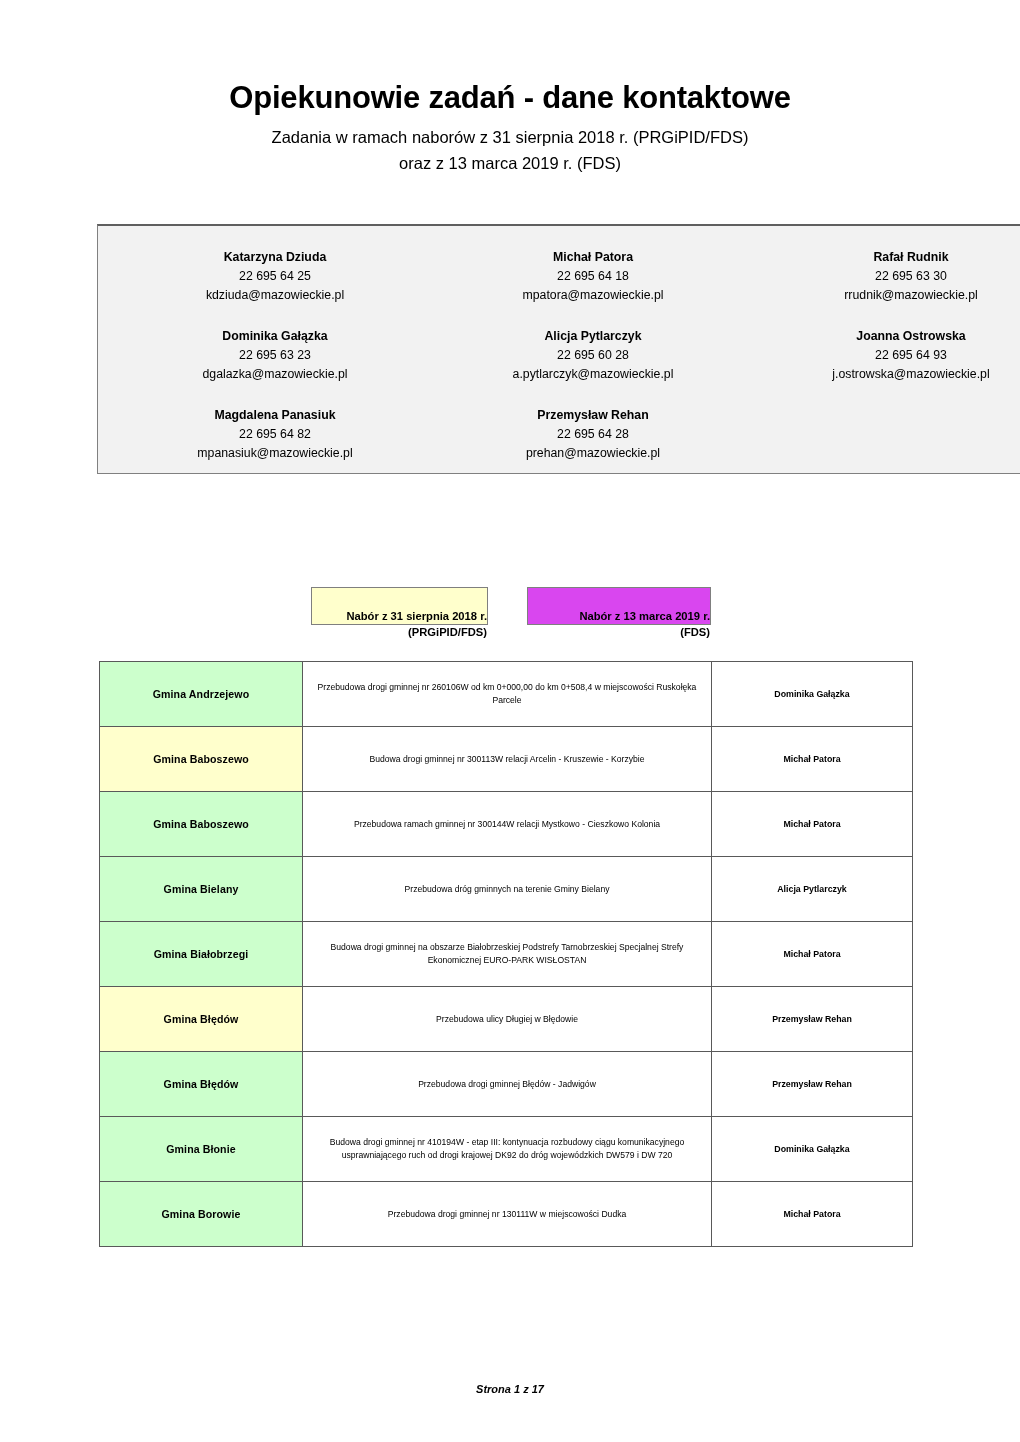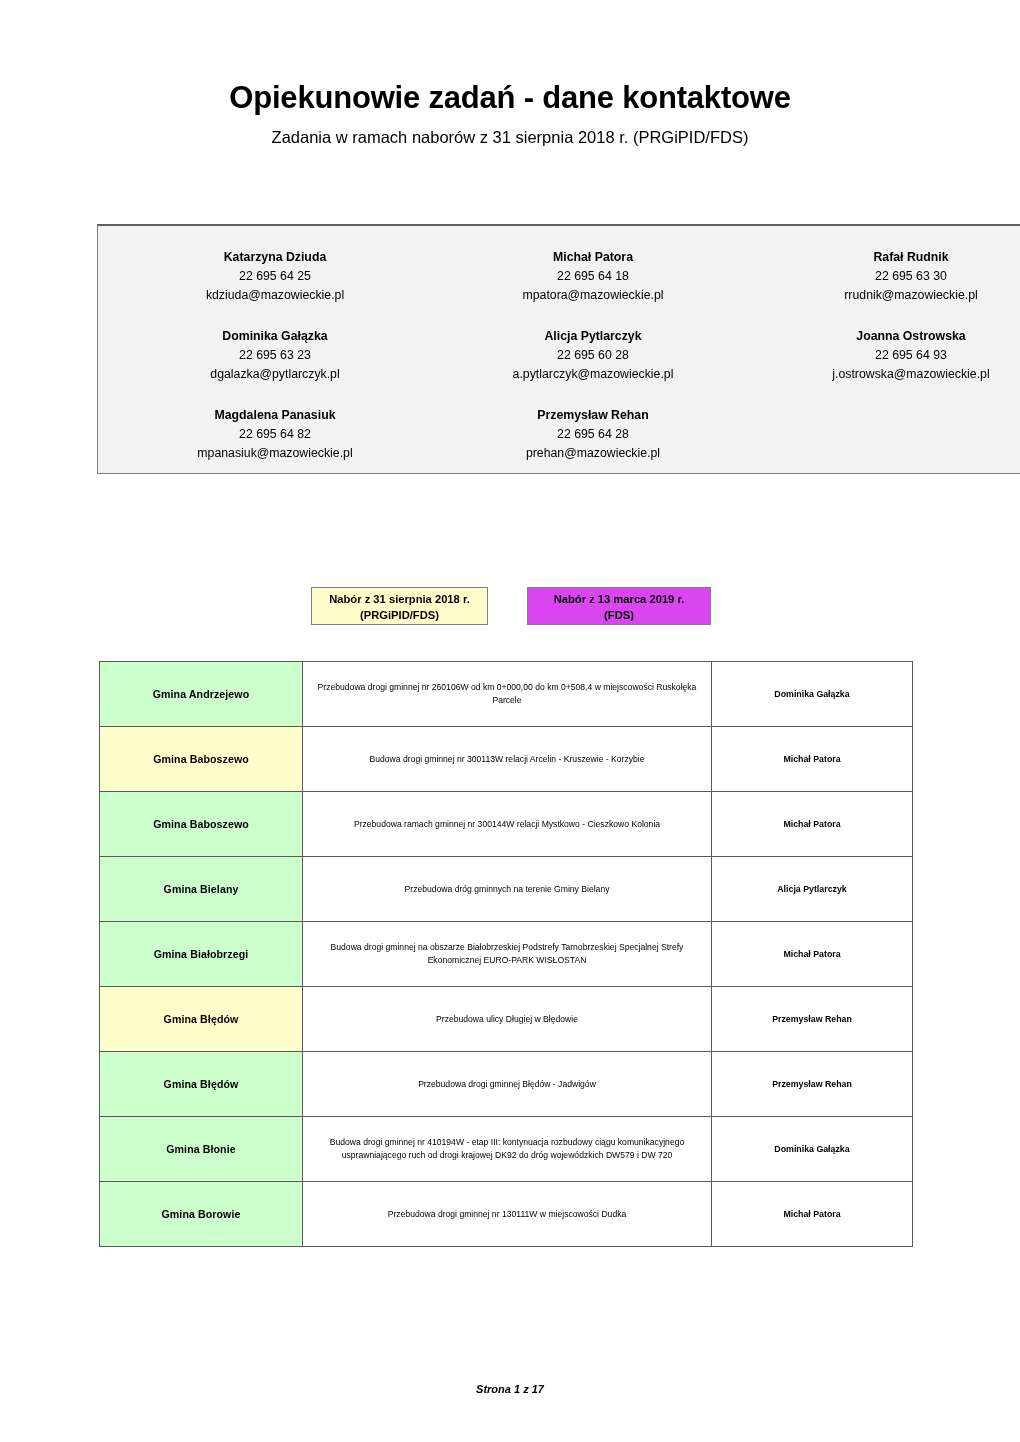--- a/index.html
+++ b/index.html
@@ -73,25 +73,25 @@
   .legend {
     position: absolute;
     left: 311px; top: 587px;
     width: 400px; height: 40px;
   }
   .legend-box {
     position: absolute;
     top: 0;
     height: 38px;
     border: 1px solid #7f7f7f;
-    text-align: center;
+    text-align: right;
     font-size: 11.2px;
     font-weight: bold;
     line-height: 16px;
-    padding-top: 3px;
+    padding-top: 20px;
   }
   .legend-box span { display: block; }
   .legend-box.b1 { left: 0px;   width: 177px; background: #ffffcc; }
   .legend-box.b2 { left: 216px; width: 184px; background: #ccffcc; }
 
   
   .tbl-wrap {
     position: absolute;
     left: 99px; top: 661px;
     width: 813px;
@@ -141,20 +141,21 @@
     font-style: italic;
   }
 </style>
 </head>
 <body>
 
 <div class="titleblock">
   <h1 class="doc-title">Opiekunowie zadań - dane kontaktowe</h1>
   <div class="doc-sub">
     <span>Zadania w ramach naborów z 31 sierpnia 2018 r. (PRGiPID/FDS)</span>
+    <span>oraz z 13 marca 2019 r. (FDS)</span>
   </div>
 </div>
 
 <div class="contact-box">
   <div class="contact-grid" id="contact-grid">
       <div class="contact-cell">
         <span class="cname">Katarzyna Dziuda</span>
         <span class="cphone">22 695 64 25</span>
         <span class="cmail">kdziuda@mazowieckie.pl</span>
       </div>
@@ -164,21 +165,21 @@
         <span class="cmail">mpatora@mazowieckie.pl</span>
       </div>
       <div class="contact-cell">
         <span class="cname">Rafał Rudnik</span>
         <span class="cphone">22 695 63 30</span>
         <span class="cmail">rrudnik@mazowieckie.pl</span>
       </div>
       <div class="contact-cell">
         <span class="cname">Dominika Gałązka</span>
         <span class="cphone">22 695 63 23</span>
-        <span class="cmail">dgalazka@pytlarczyk.pl</span>
+        <span class="cmail">dgalazka@mazowieckie.pl</span>
       </div>
       <div class="contact-cell">
         <span class="cname">Alicja Pytlarczyk</span>
         <span class="cphone">22 695 60 28</span>
         <span class="cmail">a.pytlarczyk@mazowieckie.pl</span>
       </div>
       <div class="contact-cell">
         <span class="cname">Joanna Ostrowska</span>
         <span class="cphone">22 695 64 93</span>
         <span class="cmail">j.ostrowska@mazowieckie.pl</span>

